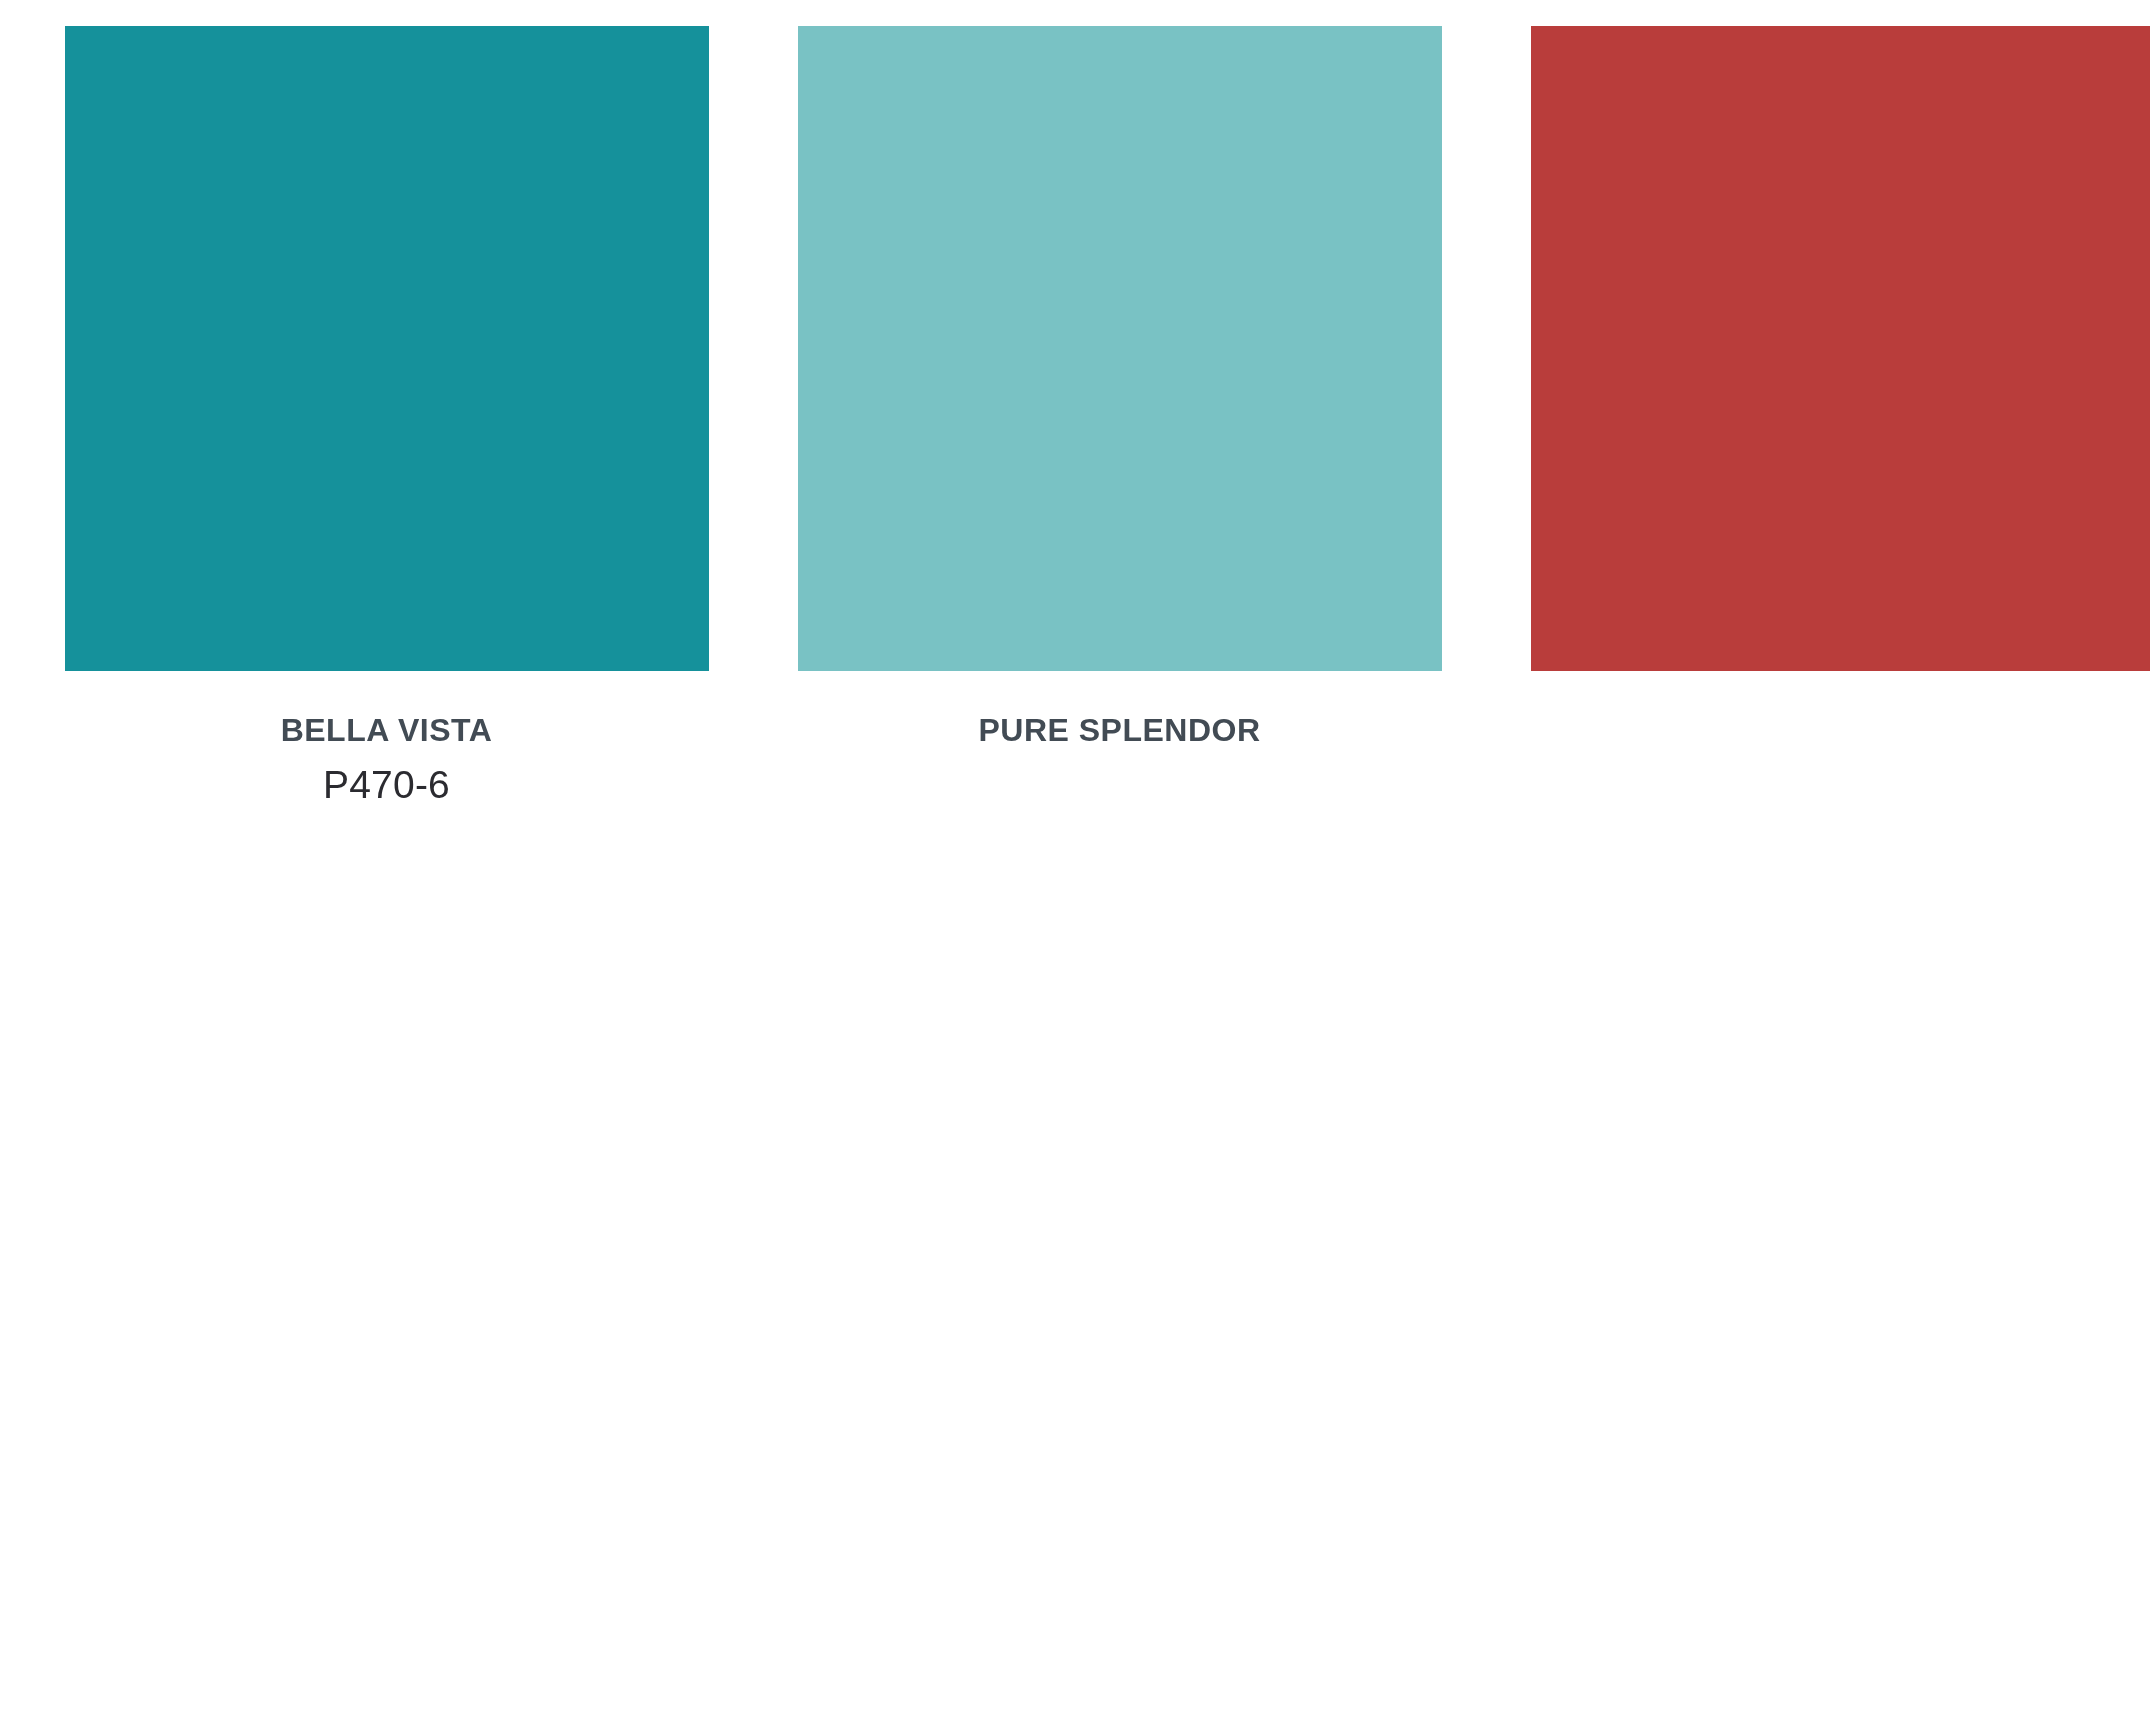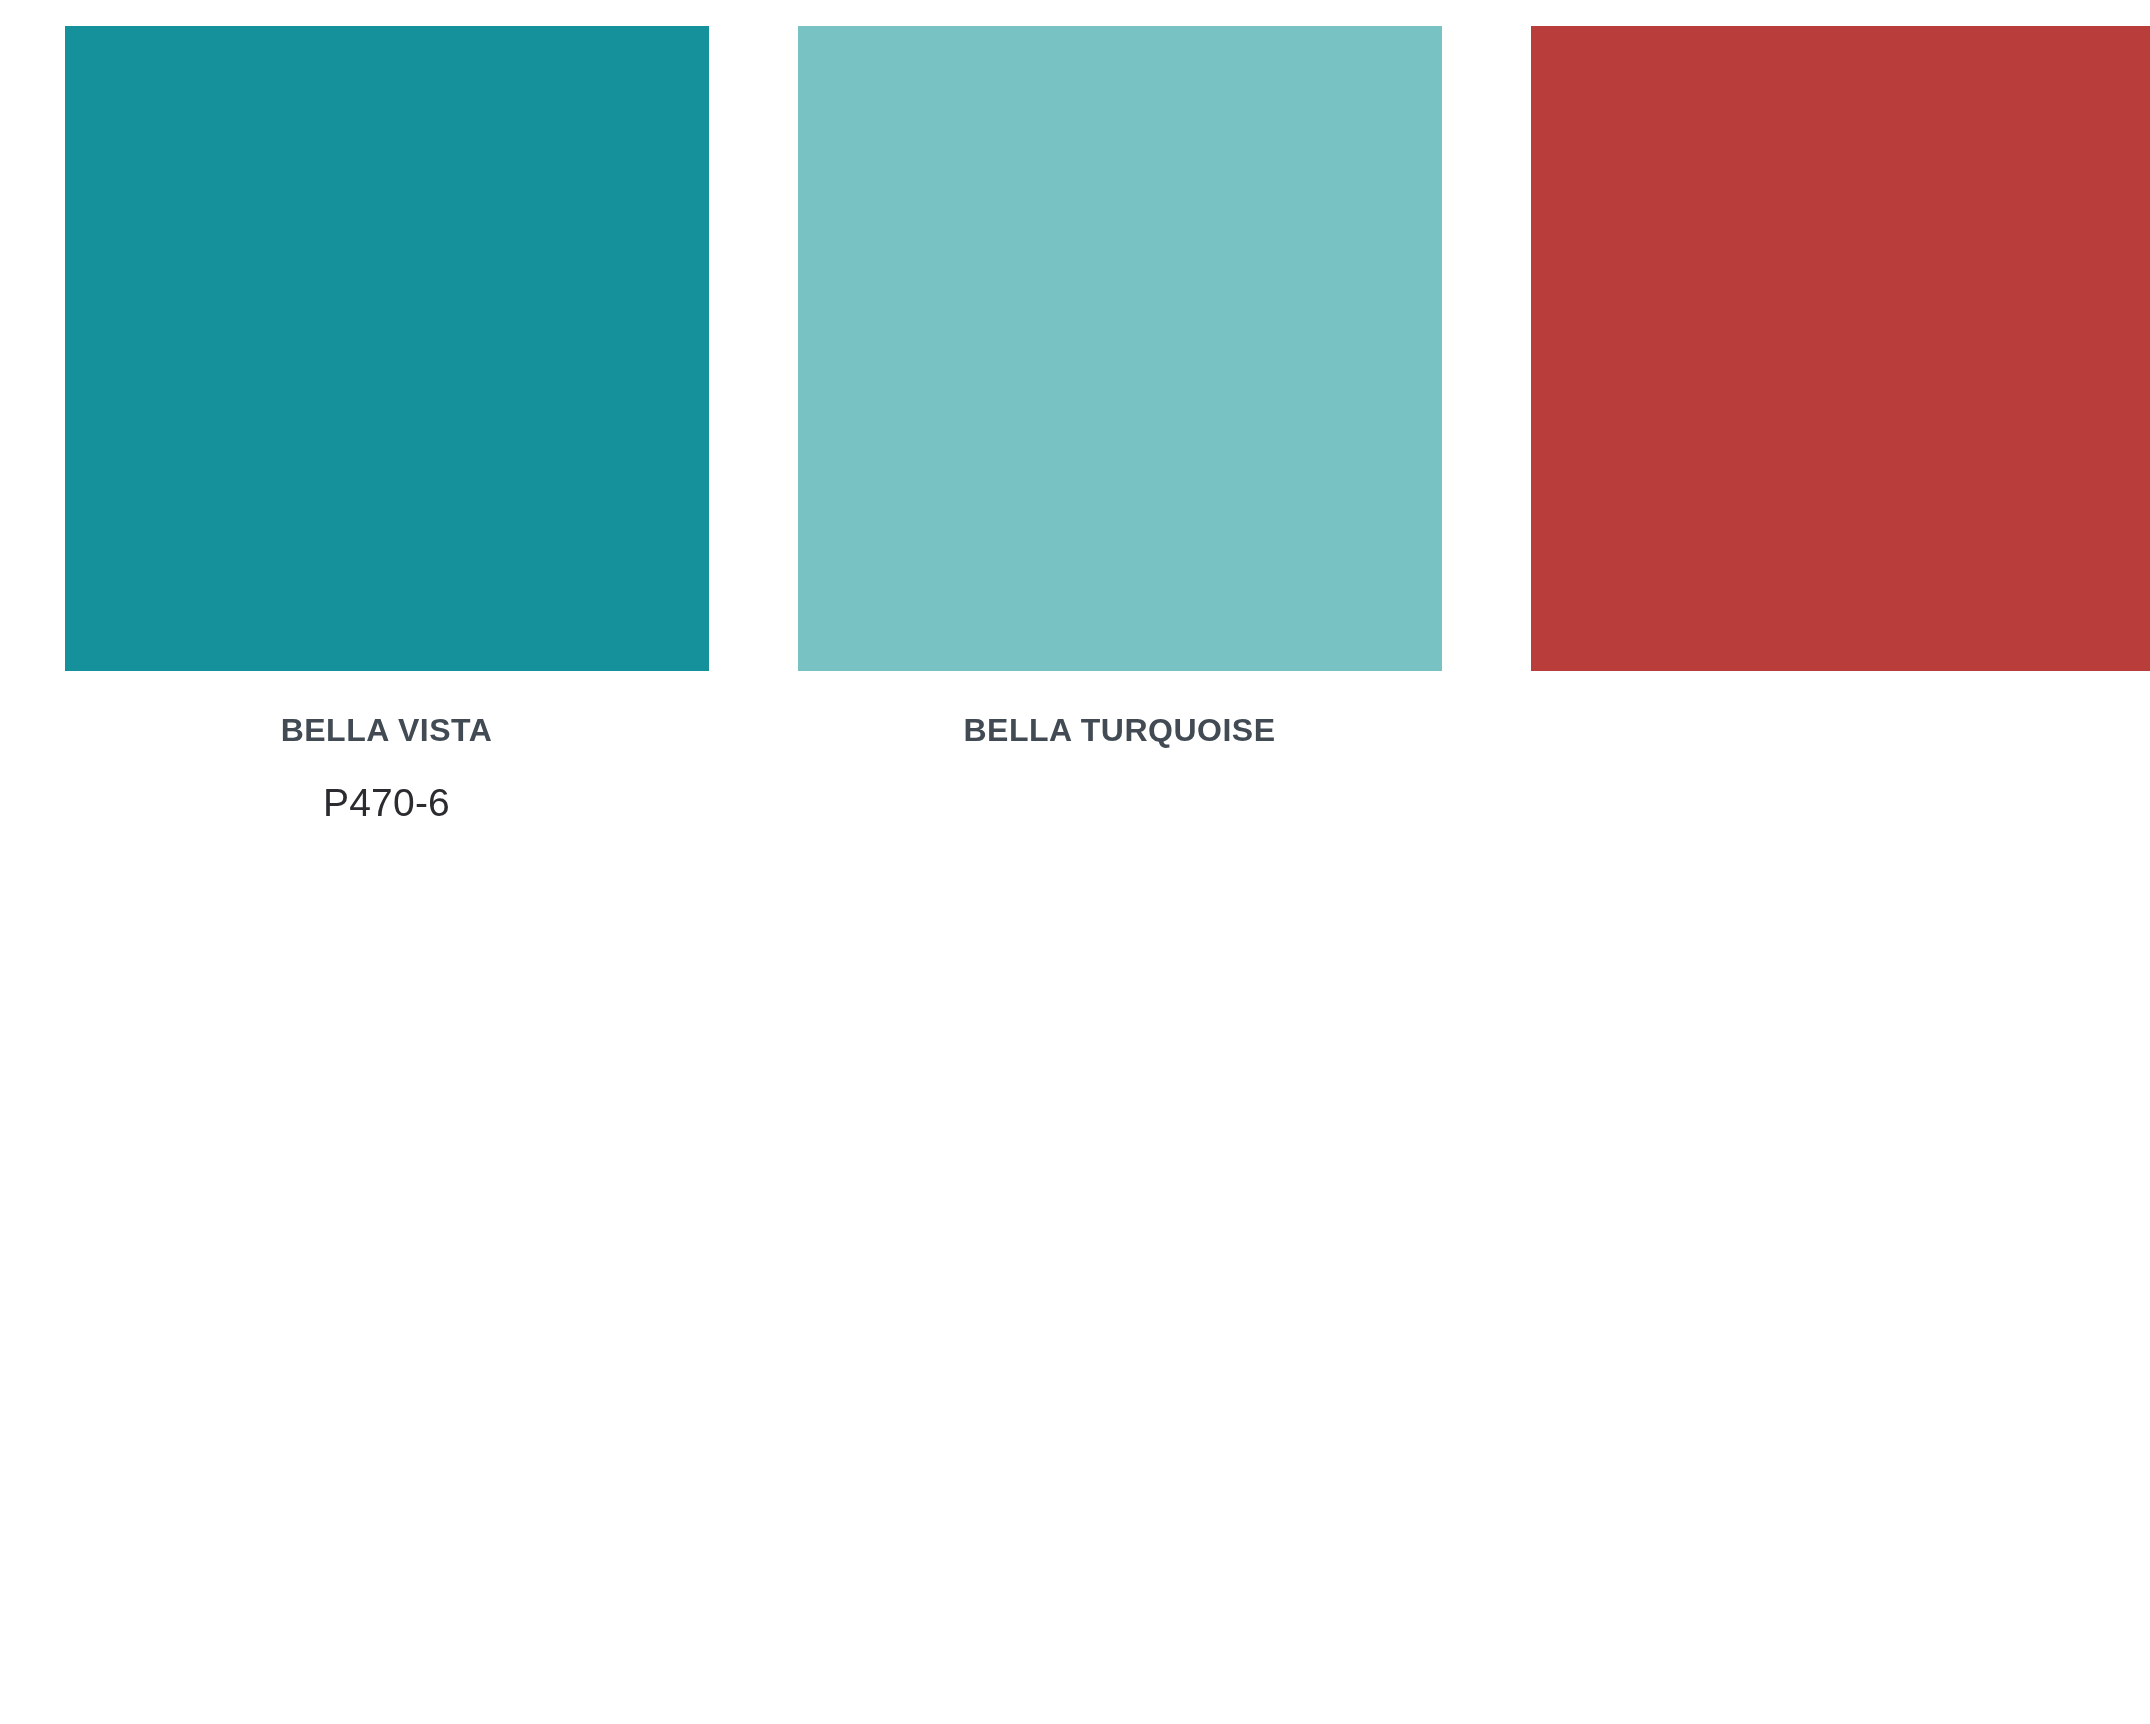--- a/index.html
+++ b/index.html
@@ -58,42 +58,42 @@
     line-height: 1.1;
     white-space: nowrap;
   }
 
   .swatch-code {
     display: block;
     font-size: 39px;
     font-weight: normal;
     letter-spacing: 0.2px;
     color: #2b2b30;
-    margin-top: 34px;
+    margin-top: 16px;
     line-height: 1.1;
     white-space: nowrap;
   }
 </style>
 </head>
 <body style="background: rgb(255, 255, 255);">
 
 <div class="palette-grid">
 
   <div class="swatch-card">
     <div class="swatch-chip" style="background-color: rgb(21, 145, 155);"></div>
     <div class="swatch-caption">
       <span class="swatch-name">BELLA VISTA</span>
       <span class="swatch-code">P470-6</span>
     </div>
   </div>
 
   <div class="swatch-card">
     <div class="swatch-chip" style="background-color: rgb(121, 194, 196);"></div>
     <div class="swatch-caption">
-      <span class="swatch-name">BELLA TURQUOISE</span>
+      <span class="swatch-name">PURE SPLENDOR</span>
     </div>
   </div>
 
 
 
 
   <div class="swatch-card">
     <div class="swatch-chip" style="background-color: rgb(185, 61, 59);"></div>
   </div>
 

